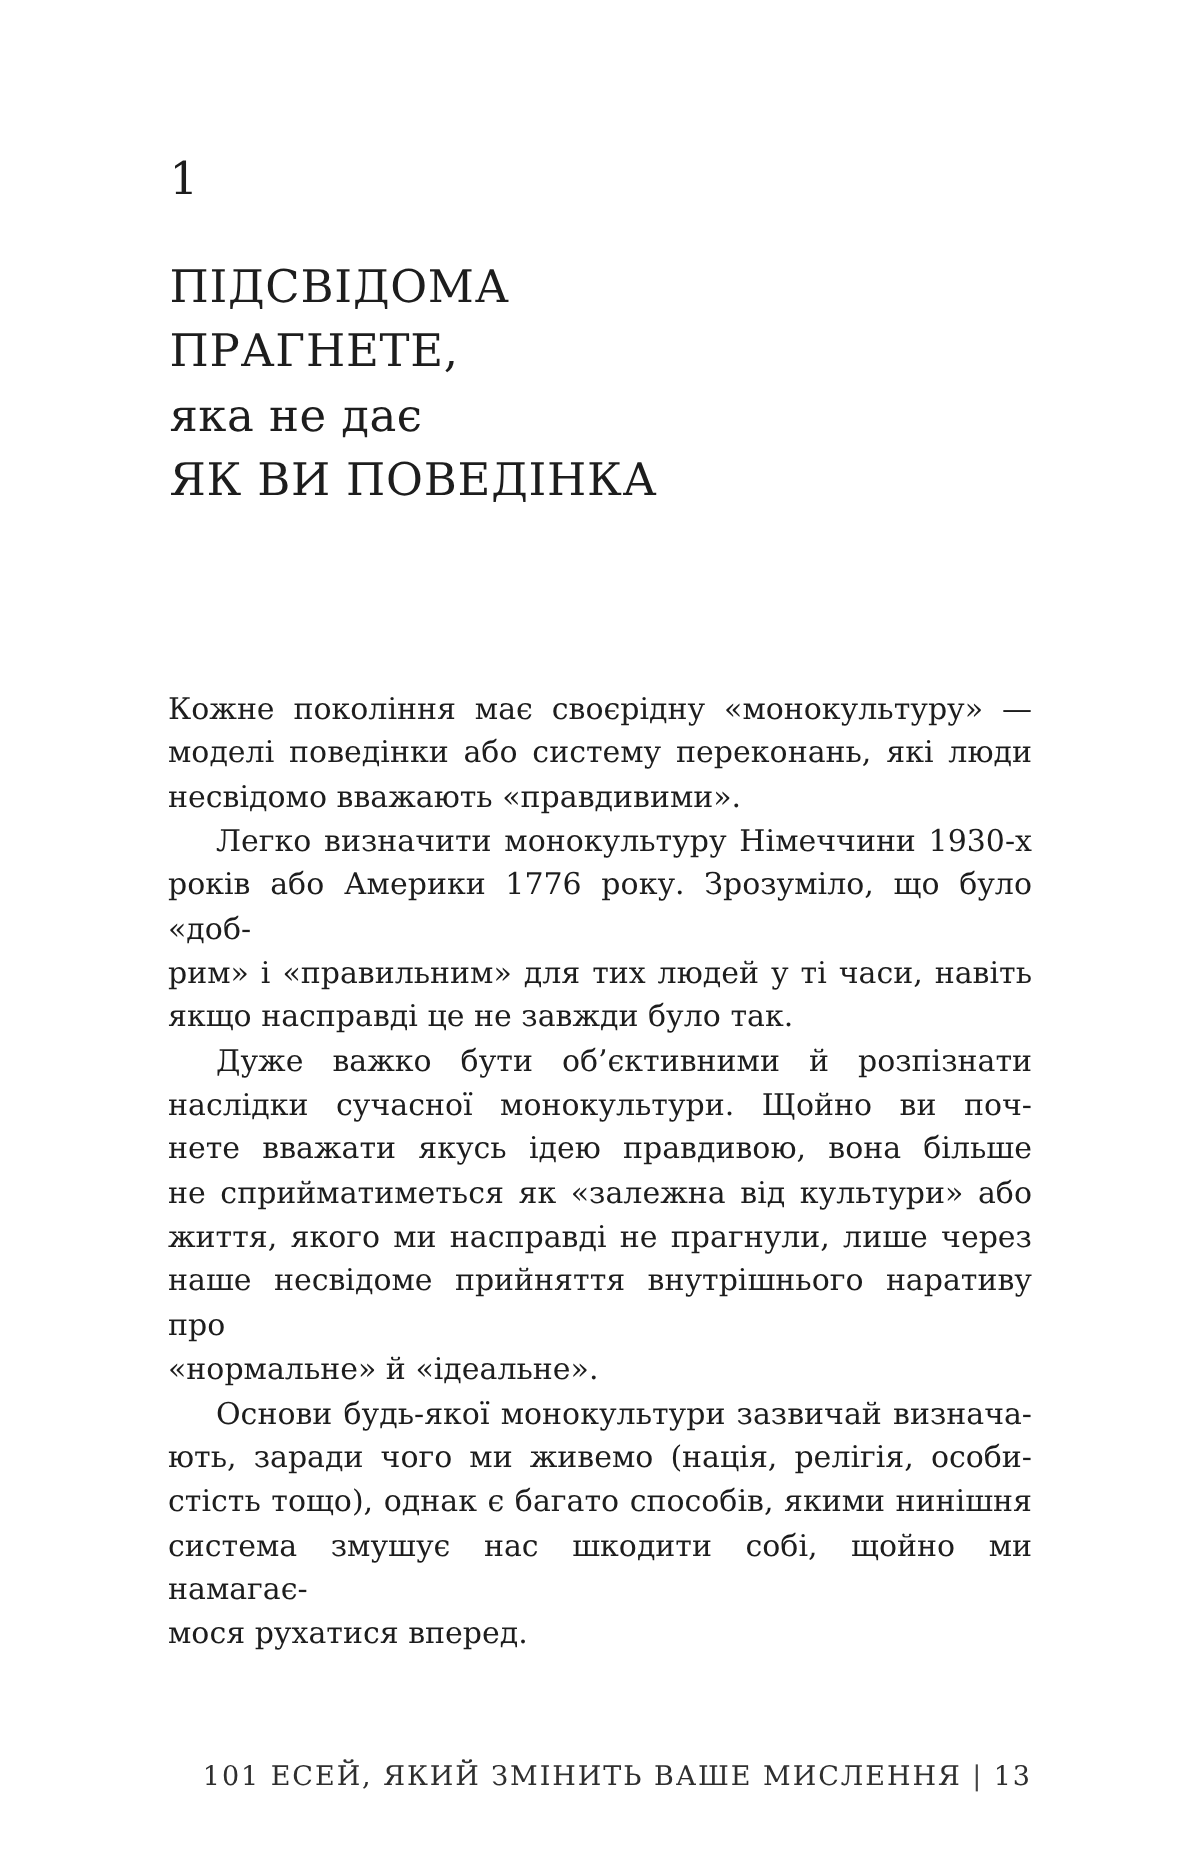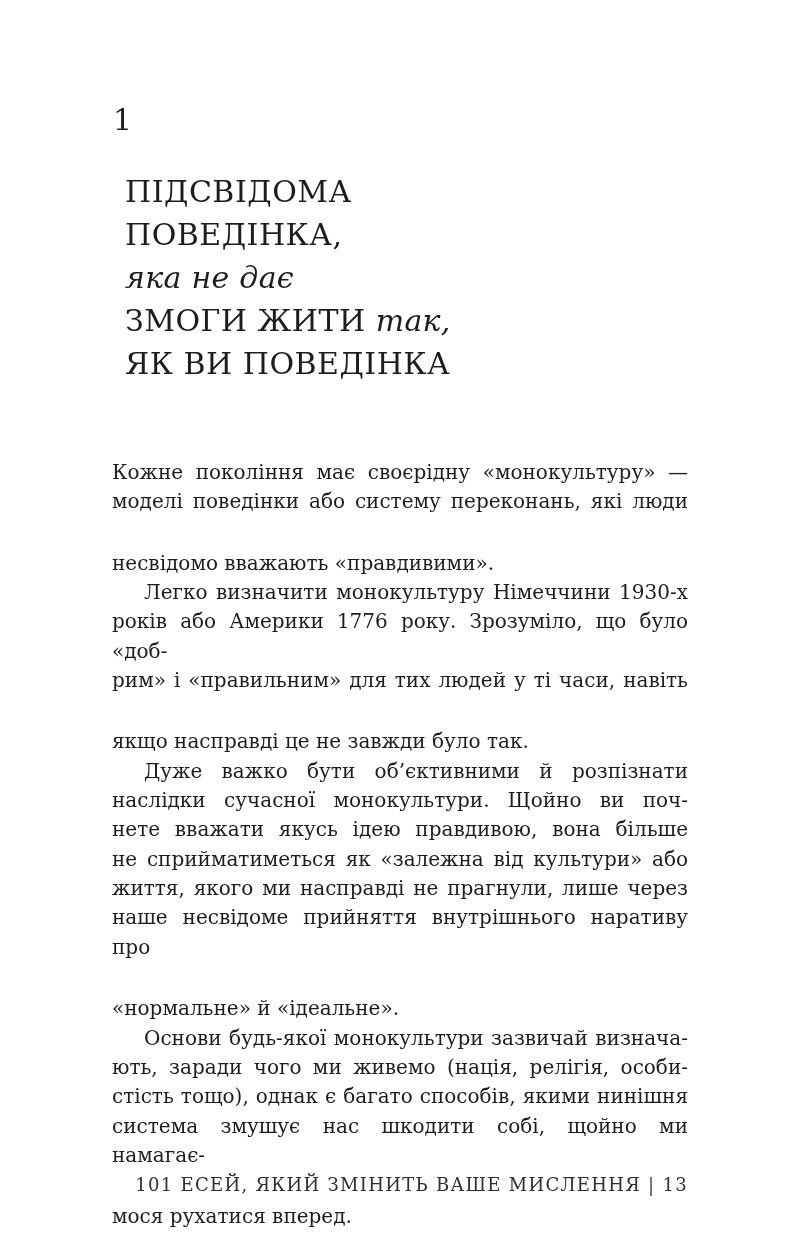--- a/index.html
+++ b/index.html
@@ -9,51 +9,50 @@
     position: relative; overflow: hidden;
     font-family: "DejaVu Serif", "Liberation Serif", serif;
     color: #1d1d1d;
   }
   .page { position: absolute; inset: 0; background: #ffffff; }
   .chapter-number {
     position: absolute; left: 113px; top: 103px;
     font-size: 30px; line-height: 34px;
   }
   .chapter-title {
-    position: absolute; left: 125px; top: 170px;
+    position: absolute; left: 113px; top: 170px;
     font-size: 30px; line-height: 43px; font-weight: 400;
     letter-spacing: 0.5px; white-space: nowrap;
   }
-  .title-line .seg-italic { font-style: italic; letter-spacing: 0.3px; }
+  .title-line .seg-italic { letter-spacing: 0.3px; }
   .body-text {
     position: absolute; left: 112px; top: 458px; width: 576px;
     font-size: 20px; line-height: 29.35px;
   }
   .para { margin: 0; }
   .text-line { text-align: justify; text-align-last: justify; }
-  .text-line.last { text-align: right; text-align-last: left; margin-top: 32px; }
+  .text-line.last { text-align: right; text-align-last: left; }
   .text-line.indent { text-indent: 32px; }
   .page-footer {
     position: absolute; top: 1174px; right: 112px;
     font-size: 18px; letter-spacing: 1.3px;
     color: #2f2f2f; white-space: nowrap;
   }
   .page-footer .sep { margin: 0 7px; color: #444444; }
 </style>
 </head>
 <body>
 
 <div class="page">
   <div class="chapter-number">1</div>
 
   <div class="chapter-title">
       <div class="title-line"><span class="seg">ПІДСВІДОМА</span></div>
-      <div class="title-line"><span class="seg">ПОВЕДІНКА,</span></div>
+      <div class="title-line"><span class="seg">ПРАГНЕТЕ,</span></div>
       <div class="title-line"><span class="seg-italic">яка не дає</span></div>
-      <div class="title-line"><span class="seg">ЗМОГИ ЖИТИ </span><span class="seg-italic">так,</span></div>
       <div class="title-line"><span class="seg">ЯК ВИ ПОВЕДІНКА</span></div>
     </div>
 
   <div class="body-text">
       <div class="para">
         <div class="text-line">Кожне покоління має своєрідну «монокультуру» —</div>
         <div class="text-line">моделі поведінки або систему переконань, які люди</div>
         <div class="text-line last">несвідомо вважають «правдивими».</div>
       </div>
       <div class="para">

